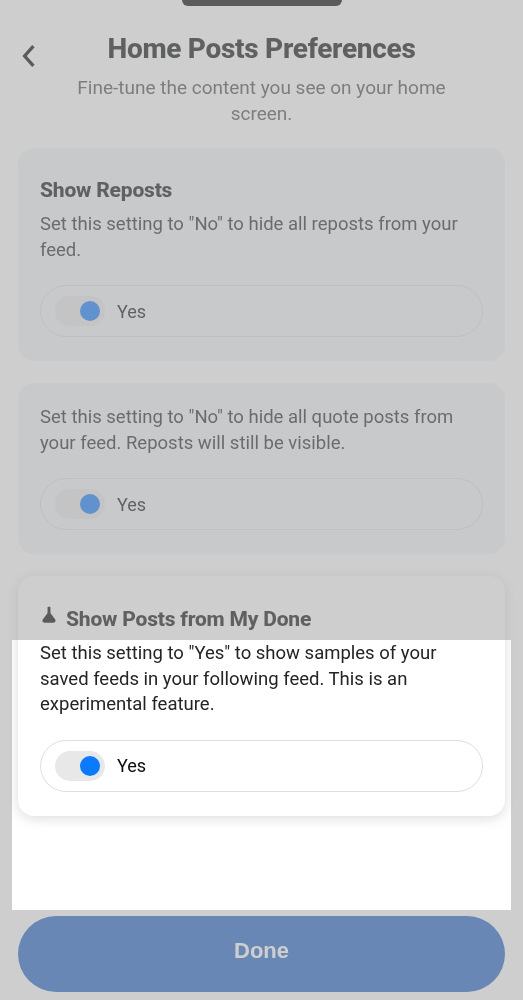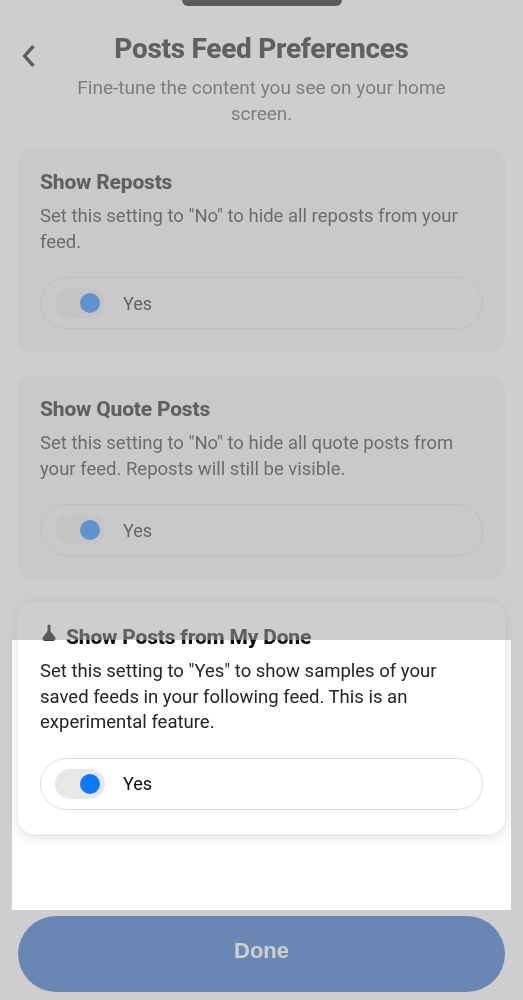--- a/index.html
+++ b/index.html
@@ -79,38 +79,38 @@
       border-radius:16px;
       padding:22px 22px 24px 22px;
     }
     .card.highlight{
       background:#fff;
       box-shadow:0 2px 14px rgba(0,0,0,0.15);
     }
     .card-title{
       font-size:21px;
       font-weight:800;
-      margin:0 0 10px 0;
+      margin:8px 0 10px 0;
       display:flex;
       align-items:center;
       gap:8px;
       letter-spacing:-0.2px;
     }
     .card-title .flask-icon svg{width:18px;height:20px;fill:#000;}
     .card-desc{
       font-size:18.5px;
       line-height:1.38;
       color:#222426;
       margin:0;
     }
     .toggle-row{
       margin-top:22px;
       display:flex;
       align-items:center;
-      gap:18px;
+      gap:12px;
       background:transparent;
       border:1px solid var(--border);
       border-radius:999px;
       padding:10px 18px 10px 14px;
     }
     .card.highlight .toggle-row{
       background:#fff;
     }
     .switch{
       position:relative;
@@ -177,37 +177,36 @@
 </div>
 
 <div class="header">
   <button class="back-btn">
     <span>
       <svg viewBox="0 0 12 20">
           <polyline points="10,1 2,10 10,19"></polyline>
         </svg>
     </span>
   </button>
-  <h1 class="page-title">Posts Feed Preferences</h1>
+  <h1 class="page-title">Home Posts Preferences</h1>
   <p class="page-subtitle">Fine-tune the content you see on your home screen.</p>
 </div>
 
 <div class="card">
   <h2 class="card-title">Show Reposts</h2>
   <p class="card-desc">Set this setting to "No" to hide all reposts from your feed.</p>
   <div class="toggle-row">
     <div class="switch">
       <div class="knob"></div>
     </div>
     <span class="toggle-label">Yes</span>
   </div>
 </div>
 
 <div class="card">
-  <h2 class="card-title">Show Quote Posts</h2>
   <p class="card-desc">Set this setting to "No" to hide all quote posts from your feed. Reposts will still be visible.</p>
   <div class="toggle-row">
     <div class="switch">
       <div class="knob"></div>
     </div>
     <span class="toggle-label">Yes</span>
   </div>
 </div>
 
 <div class="card highlight">

